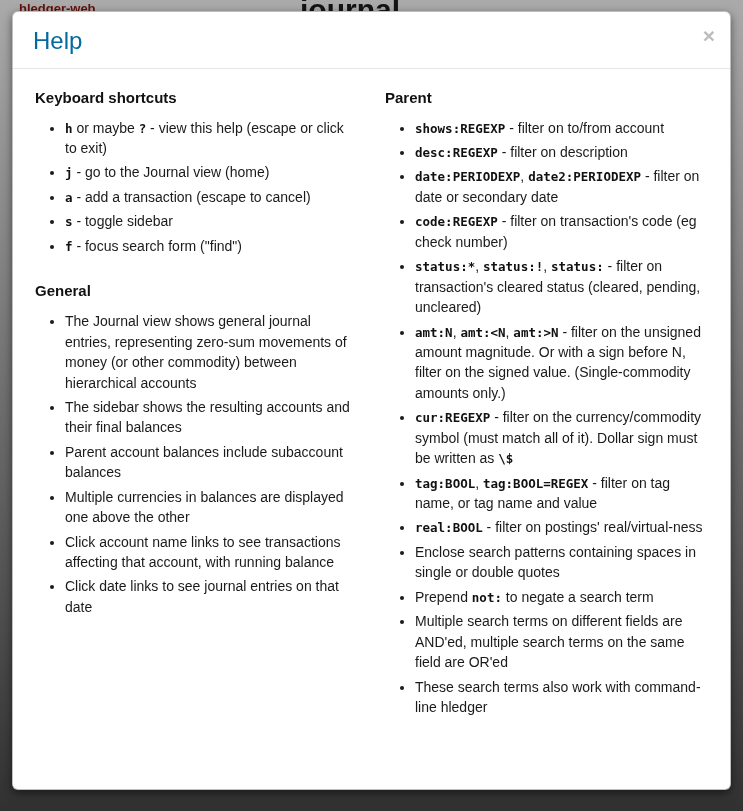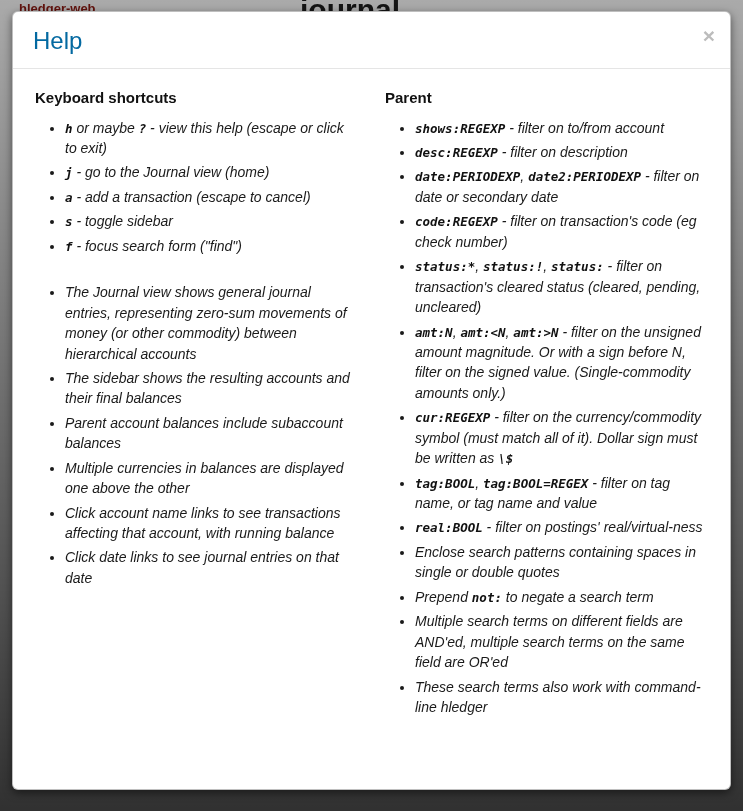--- a/index.html
+++ b/index.html
@@ -57,21 +57,21 @@
     padding: 18px 15px 15px 22px;
     font-size: 14px; color: #1a1a1a;
   }
   .col { flex: 1; min-width: 0; }
   .col-left  { padding-right: 24px; }
   .col-right { padding-left: 2px; padding-right: 6px; }
   .help-section { margin-bottom: 26px; }
   .section-heading {
     margin: 2px 0 12px; font-size: 15px; font-weight: bold; color: #111;
   }
-  .section-list { margin: 0 0 6px; padding-left: 30px; font-style: italic; }
+  .section-list { margin: 0 0 6px; padding-left: 30px; }
   .section-list li { margin-bottom: 4px; line-height: 1.46; }
   code {
     font-family: "DejaVu Sans Mono", "Liberation Mono", monospace;
     font-weight: bold; font-size: 12.5px; color: #111;
   }
 </style>
 </head>
 <body>
 
 <div class="page">
@@ -91,20 +91,21 @@
           <h3 class="section-heading">Keyboard shortcuts</h3>
           <ul class="section-list">
             <li><code>h</code> or maybe <code>?</code> - view this help (escape or click to exit)</li>
             <li><code>j</code> - go to the Journal view (home)</li>
             <li><code>a</code> - add a transaction (escape to cancel)</li>
             <li><code>s</code> - toggle sidebar</li>
             <li><code>f</code> - focus search form ("find")</li>
           </ul>
         </div>
         <div class="help-section">
+          <h3 class="section-heading">General</h3>
           <ul class="section-list">
             <li>The Journal view shows general journal entries, representing zero-sum movements of money (or other commodity) between hierarchical accounts</li>
             <li>The sidebar shows the resulting accounts and their final balances</li>
             <li>Parent account balances include subaccount balances</li>
             <li>Multiple currencies in balances are displayed one above the other</li>
             <li>Click account name links to see transactions affecting that account, with running balance</li>
             <li>Click date links to see journal entries on that date</li>
           </ul>
         </div>
       </div>

